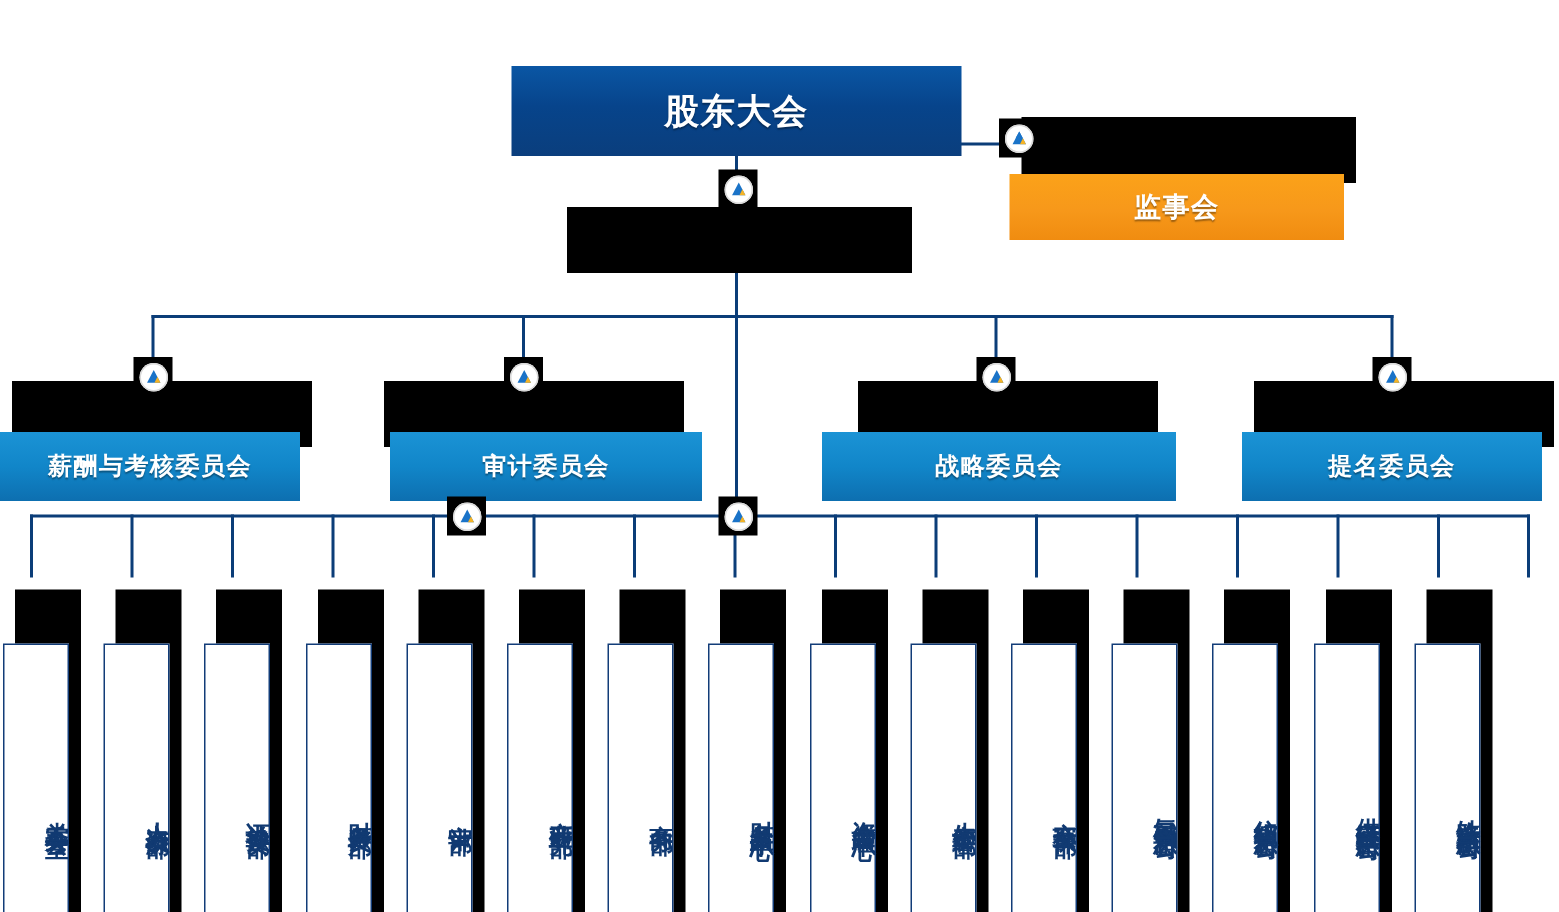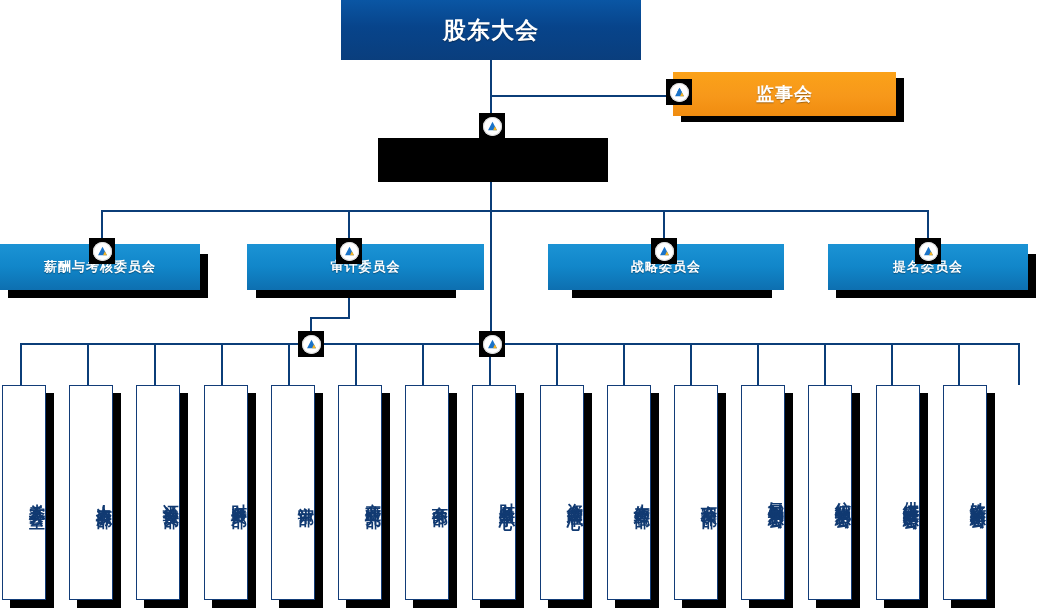--- a/index.html
+++ b/index.html
@@ -30,20 +30,21 @@
   .node {
     position: absolute;
     box-sizing: border-box;
     display: flex;
     align-items: center;
     justify-content: center;
     color: #ffffff;
     font-weight: bold;
     letter-spacing: 1px;
     text-shadow: 0 1px 1px rgba(0,0,0,0.35);
+    margin-top: 44px;
   }
   .shadow {
     position: absolute;
     background: #000000;
   }
 
   
   .node-top {
     background: linear-gradient(180deg, #0a56a4 0%, #07448b 45%, #0a3e7d 100%);
     font-size: 23px;
@@ -57,21 +58,21 @@
 
   
   .node-supervisors {
     background: linear-gradient(180deg, #fba219 0%, #f7981a 55%, #f08c10 100%);
     font-size: 18px;
   }
 
   
   .node-committee {
     background: linear-gradient(180deg, #1b93d5 0%, #1186c9 50%, #0d6fb0 100%);
-    font-size: 13px;
+    font-size: 16px;
   }
 
   
   .node-dept {
     background: #ffffff;
     border: 1.5px solid #123c78;
     color: #113a72;
     font-weight: bold;
     font-size: 16px;
     line-height: 1.05;
@@ -181,21 +182,21 @@
   <div class="badge" style="left:89px; top:238px;">
     <span class="disc">
       <svg width="13" height="13" viewBox="0 0 16 16" aria-hidden="true">
         <polygon points="8,2 13.5,12.5 2.5,12.5" fill="#1a73c8"></polygon>
         <polygon points="11,7.6 13.5,12.5 8.6,12.5" fill="#f5b324"></polygon>
       </svg>
     </span>
   </div>
 
   <div class="shadow" style="left:256px; top:254px; width:200px; height:44px;"></div>
-  <div class="node node-committee" style="left:247px; top:244px; width:237px; height:46px;">
+  <div class="node node-committee" style="left:260px; top:244px; width:208px; height:46px;">
     <span>审计委员会</span>
   </div>
   <div class="badge" style="left:336px; top:238px;">
     <span class="disc">
       <svg width="13" height="13" viewBox="0 0 16 16" aria-hidden="true">
         <polygon points="8,2 13.5,12.5 2.5,12.5" fill="#1a73c8"></polygon>
         <polygon points="11,7.6 13.5,12.5 8.6,12.5" fill="#f5b324"></polygon>
       </svg>
     </span>
   </div>

